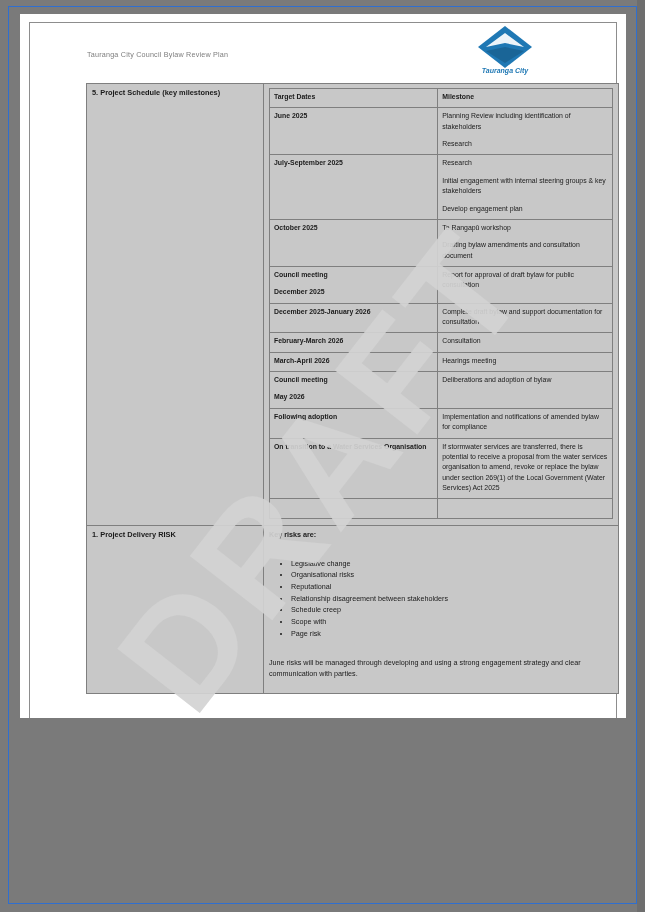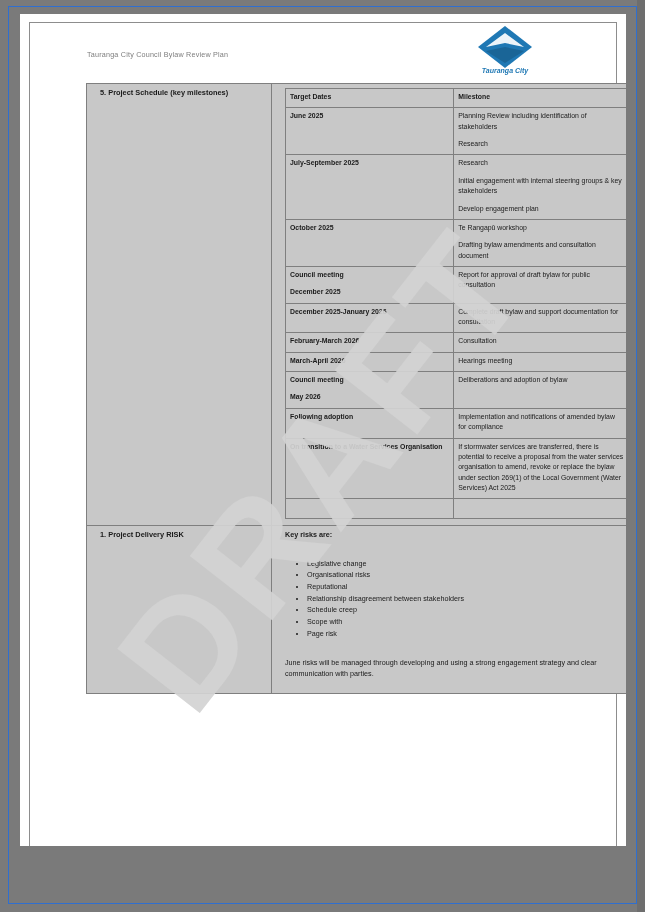--- a/index.html
+++ b/index.html
@@ -27,21 +27,21 @@
     width: 629px;
     height: 898px;
     border: 1px solid #2f6fd0;
     box-sizing: border-box;
   }
   .sheet {
     position: absolute;
     left: 20px;
     top: 14px;
     width: 606px;
-    height: 832px;
+    height: 704px;
     background: #ffffff;
     box-sizing: border-box;
     overflow: hidden;
   }
   .sheet-inner {
     position: absolute;
     left: 9px;
     top: 8px;
     width: 588px;
     height: 862px;
@@ -100,21 +100,21 @@
     width: 510px;
   }
   table.main {
     width: 100%;
     border-collapse: collapse;
     table-layout: fixed;
   }
   table.main > tbody > tr > td {
     border: 1px solid #7f7f7f;
     vertical-align: top;
-    padding: 4px 5px 6px 13px;
+    padding: 4px 5px 6px 5px;
   }
   .col-label { width: 166px; background: #c8c8c8; }
   .col-body  { width: 344px; background: #c8c8c8; }
   .label-text {
     font-size: 7.4px;
     font-weight: bold;
     color: #1a1a1a;
     line-height: 1.45;
   }
 

